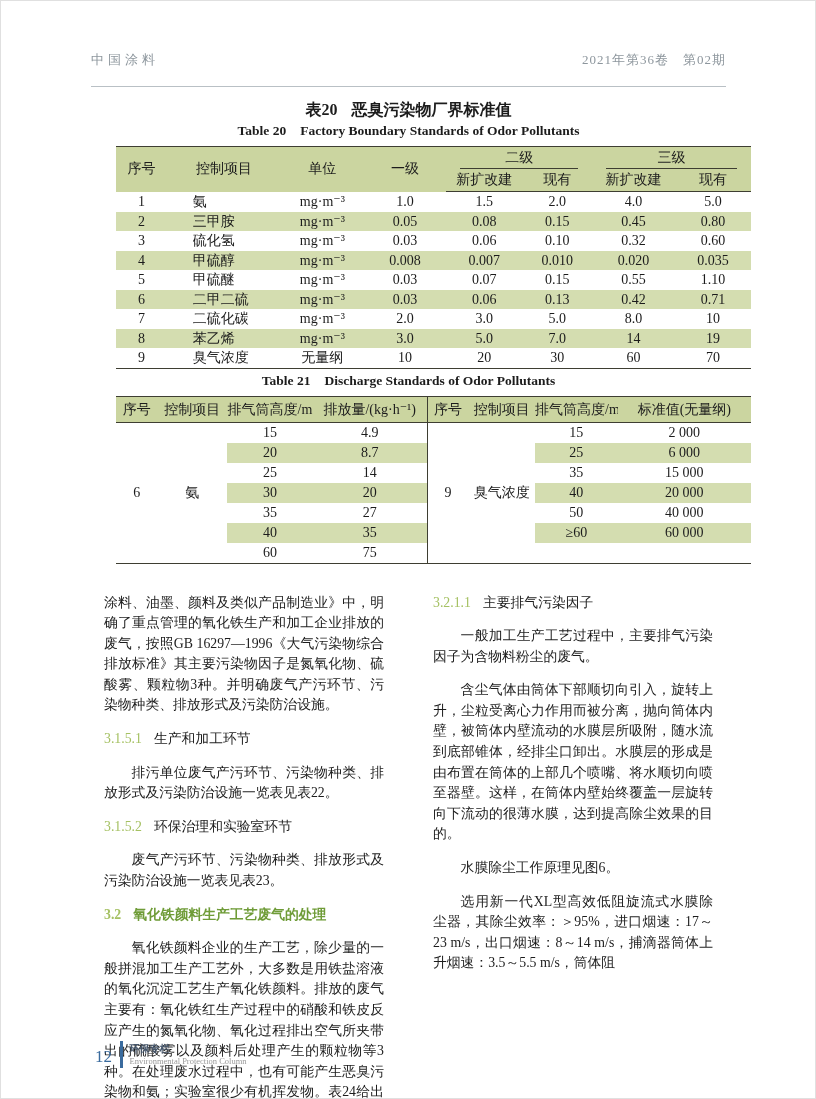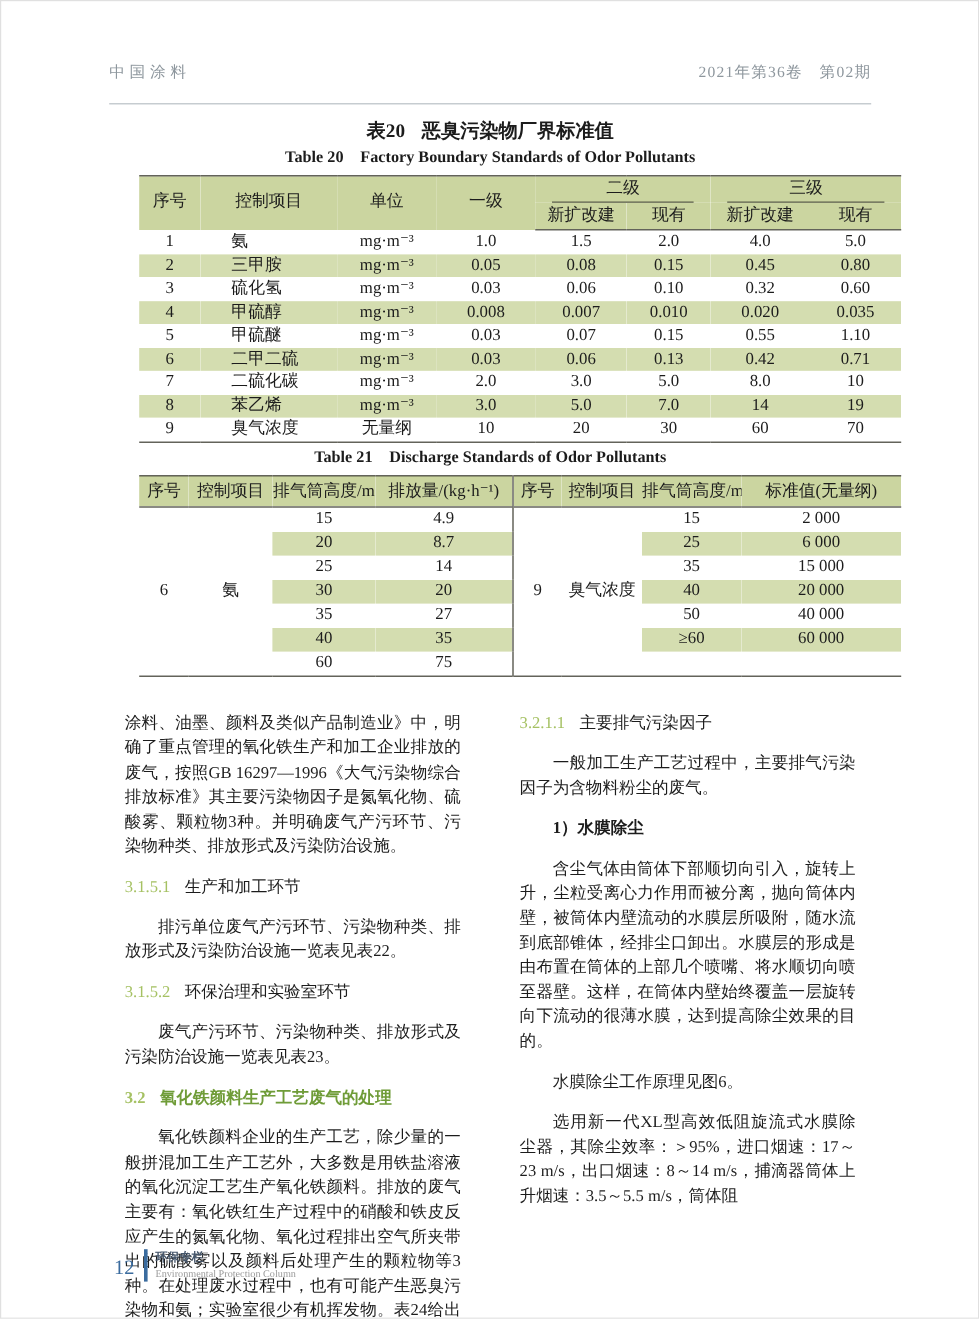--- a/index.html
+++ b/index.html
@@ -282,21 +282,20 @@
         <p>排污单位废气产污环节、污染物种类、排放形式及污染防治设施一览表见表22。</p>
         <p class="noindent h-line"><span class="h-num">3.1.5.2</span><span>环保治理和实验室环节</span></p>
         <p>废气产污环节、污染物种类、排放形式及污染防治设施一览表见表23。</p>
         <p class="noindent h-line h-green"><span class="h-num">3.2</span><span class="h-txt">氧化铁颜料生产工艺废气的处理</span></p>
         <p>氧化铁颜料企业的生产工艺，除少量的一般拼混加工生产工艺外，大多数是用铁盐溶液的氧化沉淀工艺生产氧化铁颜料。排放的废气主要有：氧化铁红生产过程中的硝酸和铁皮反应产生的氮氧化物、氧化过程排出空气所夹带出的硫酸雾以及颜料后处理产生的颗粒物等3种。在处理废水过程中，也有可能产生恶臭污染物和氨；实验室很少有机挥发物。表24给出了氧化铁颜料主要生产工艺废气的污染因子情况表。</p>
         <p class="noindent h-line"><span class="h-num">3.2.1</span><span>一般加工生产工艺的排气污染因子和处理利用</span></p>
       </div>
       <div class="col">
         <p class="noindent h-line"><span class="h-num">3.2.1.1</span><span>主要排气污染因子</span></p>
         <p>一般加工生产工艺过程中，主要排气污染因子为含物料粉尘的废气。</p>
-        <p class="h-bold">1）水膜除尘</p>
         <p>含尘气体由筒体下部顺切向引入，旋转上升，尘粒受离心力作用而被分离，抛向筒体内壁，被筒体内壁流动的水膜层所吸附，随水流到底部锥体，经排尘口卸出。水膜层的形成是由布置在筒体的上部几个喷嘴、将水顺切向喷至器壁。这样，在筒体内壁始终覆盖一层旋转向下流动的很薄水膜，达到提高除尘效果的目的。</p>
         <p>水膜除尘工作原理见图6。</p>
         <p>选用新一代XL型高效低阻旋流式水膜除尘器，其除尘效率：＞95%，进口烟速：17～23 m/s，出口烟速：8～14 m/s，捕滴器筒体上升烟速：3.5～5.5 m/s，筒体阻</p>
       </div>
     </div>
   </div>
 
   <div class="footer">
     <span class="pageno">12</span>
     <span class="fbar"></span>

